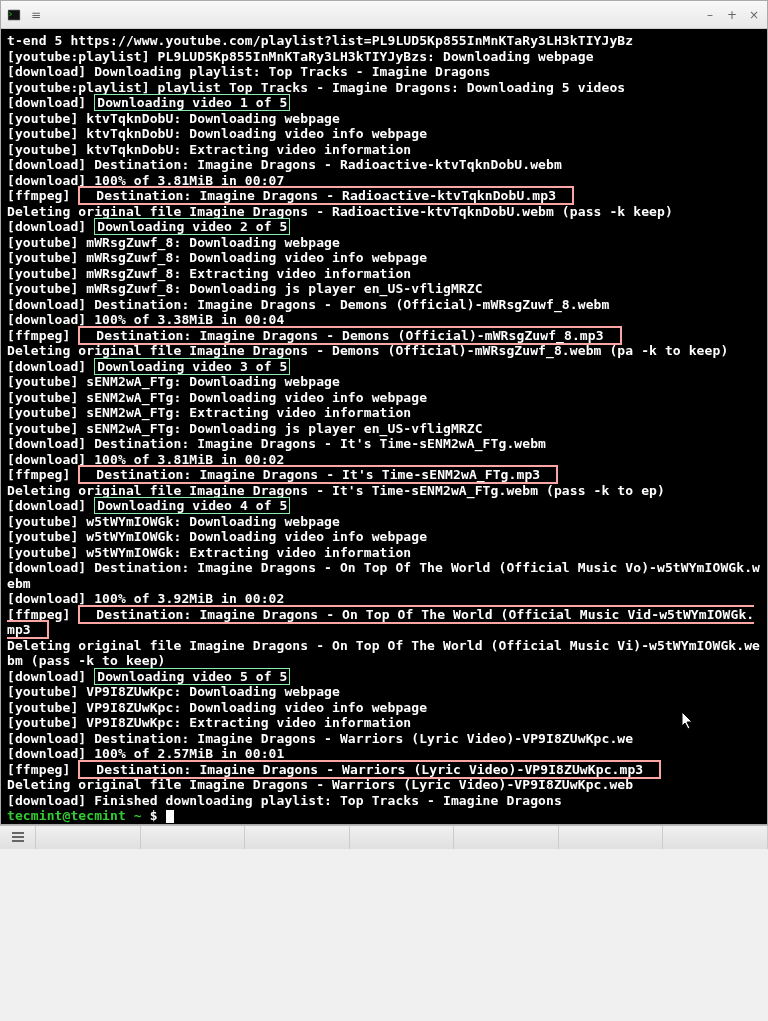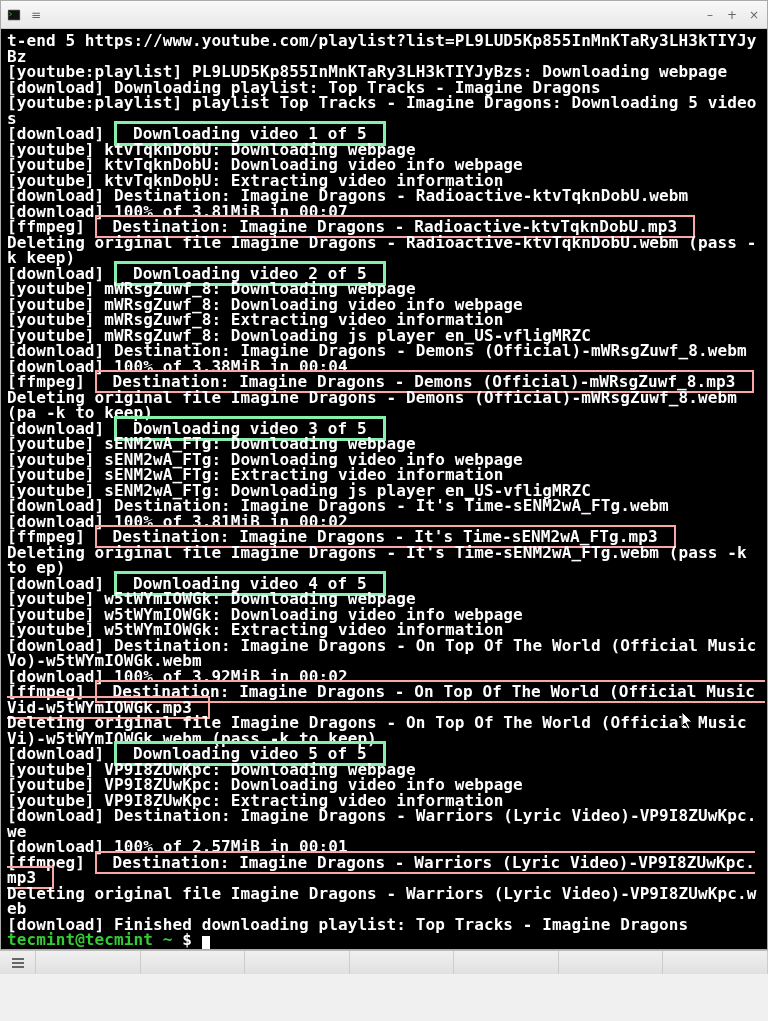--- a/index.html
+++ b/index.html
@@ -30,33 +30,33 @@
     color: #555;
   }
   .titlebar .left, .titlebar .right { display: flex; align-items: center; gap: 8px; }
   .titlebar .icon { width: 14px; height: 14px; }
   .titlebar .title { flex: 1; text-align: center; font-weight: bold; color: #444; }
   .win-btn { width: 14px; text-align: center; cursor: pointer; color: #666; }
   .terminal {
     background: #000;
     color: #fff;
     font-family: "DejaVu Sans Mono","Liberation Mono",monospace;
-    font-size: 16px;
+    font-size: 13px;
     line-height: 15.5px;
     padding: 4px 6px 0 6px;
     white-space: pre;
     overflow: hidden;
     font-weight: bold;
     letter-spacing: 0.1px;
     position: relative;
   }
   .line { display: block; white-space: pre-wrap; word-break: break-all; }
   .hl-yellow {
-    border: 3px solid #86efac;
-    padding: 0 16px;
+    border: 1px solid #86efac;
+    padding: 0 2px;
   }
   .hl-green {
     border: 2px solid #fca5a5;
     padding: 0 16px;
   }
   .prompt-user { color: #33cc33; text-align: center; }
   .prompt-path { color: #33cc33; }
   .prompt-dollar { color: #fff; }
   .cursor-block {
     display: inline-block;

